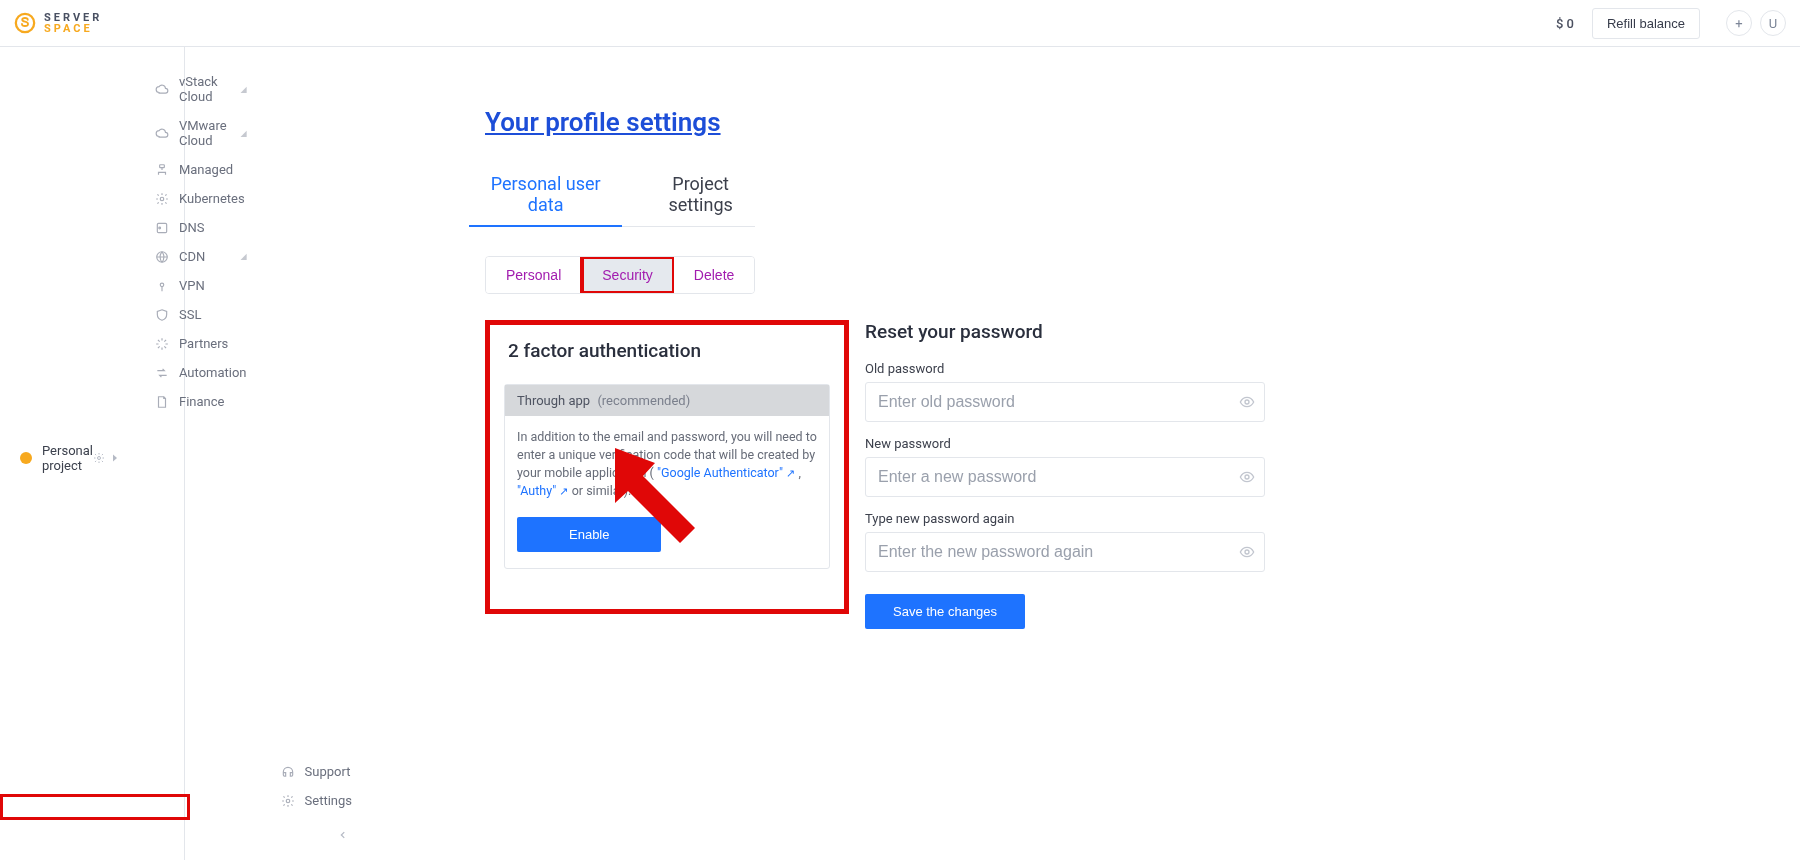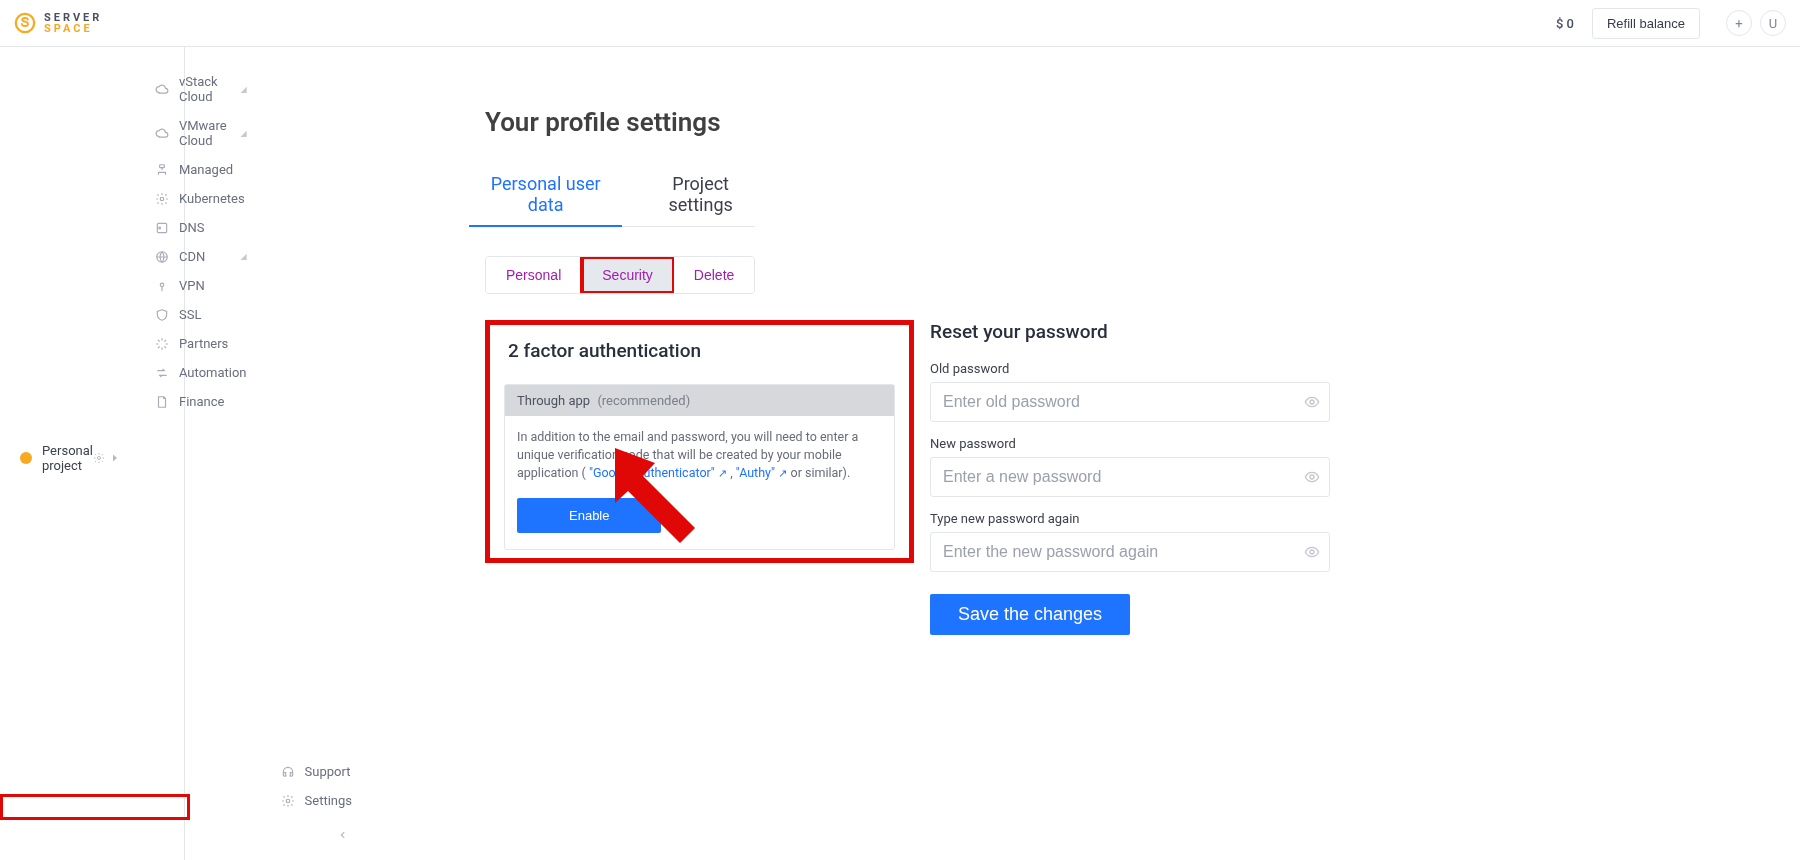--- a/index.html
+++ b/index.html
@@ -137,22 +137,23 @@
   .collapse-row svg { width: 10px; height: 10px; }
 
   
   .main {
     flex: 1;
     padding: 60px 40px 0 300px;
   }
   .page-title {
     font-size: 26px;
     font-weight: 600;
-    color: #404040;
+    color: #1d4ed8;
     margin: 0 0 24px 0;
+    text-decoration: underline;
   }
   .tabs {
     display: flex;
     gap: 40px;
     border-bottom: 1px solid transparent;
     margin-bottom: 28px;
     width: 270px;
     position: relative;
   }
   .tabs::after{
@@ -203,22 +204,22 @@
   .red-box { outline: 4px solid var(--red); outline-offset: -2px; }
   .red-box-big { border: 5px solid var(--red); }
 
   .columns {
     display: flex;
     gap: 16px;
     align-items: flex-start;
   }
 
   .panel-2fa {
-    width: 429px;
-    padding: 14px 14px 8px 14px;
+    width: 364px;
+    padding: 14px 14px 40px 14px;
   }
   .panel-2fa h2, .panel-reset h2 {
     font-size: 19px; font-weight: 500; color: #2a2f3d;
     margin: 0 0 22px 4px;
   }
   .twofa-box {
     border: 1px solid var(--border);
     border-radius: 3px;
     background: #fff;
   }
@@ -269,21 +270,21 @@
     position: absolute; right: 10px; top: 50%; transform: translateY(-50%);
     color: #c2c6cf; cursor: pointer;
   }
   .eye svg { width: 16px; height: 16px; display:block; }
   .save-btn {
     margin-top: 22px;
     background: var(--blue);
     color: #fff;
     border: none;
     padding: 10px 28px;
-    font-size: 18px;
+    font-size: 13px;
     border-radius: 2px;
     cursor: pointer;
   }
 
   
   .red-arrow {
     position: absolute;
     left: 610px; top: 443px;
     width: 100px; height: 100px;
     pointer-events: none;

